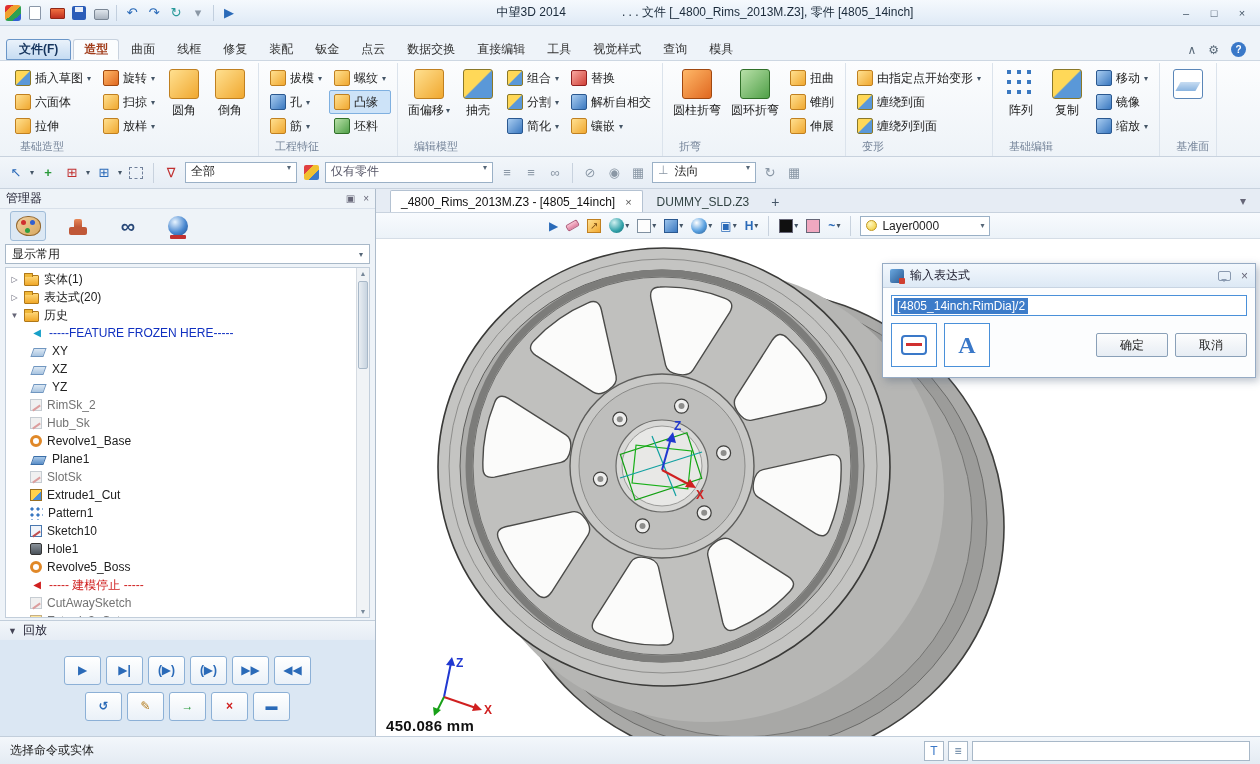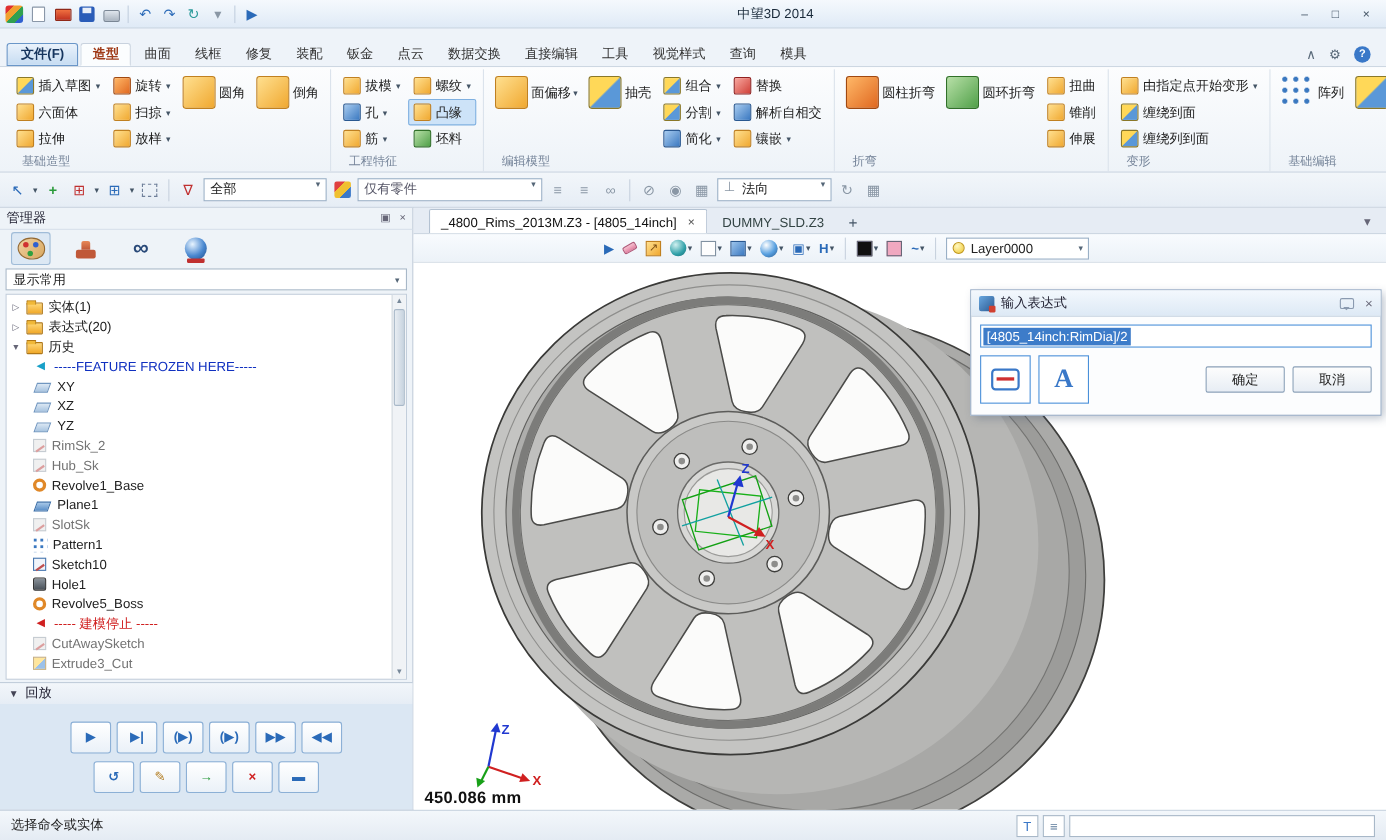--- a/index.html
+++ b/index.html
@@ -31,21 +31,21 @@
 
 .ribbon{height:96px;background:linear-gradient(#fcfdfe,#eef3f8);border-bottom:1px solid #c8d2de;display:flex;padding:2px 12px 0 4px;overflow:hidden;flex:0 0 auto}
 .rgroup{position:relative;display:flex;padding:3px 6px 16px;border-right:1px solid #dbe3ec}
 .rgroup-label{position:absolute;left:16px;right:0;bottom:2px;text-align:left;font-size:11px;color:#76859a;white-space:nowrap}
 .rrow{display:flex;align-items:flex-start;gap:2px}
 .rcol{display:flex;flex-direction:column}
 .ritem{height:24px;display:flex;align-items:center;gap:4px;padding:0 4px;border:1px solid transparent;border-radius:2px;white-space:nowrap}
 .ritem.hl{background:#cde3f8;border-color:#7fb0e0}
 .ric{width:16px;height:16px;flex:0 0 auto;border-radius:2px}
 .bic{width:30px;height:30px;flex:0 0 auto;border-radius:3px}
-.rbig{min-width:44px;display:flex;flex-direction:row;align-items:center;gap:3px;padding:3px 4px 0}
+.rbig{min-width:44px;display:flex;flex-direction:column;align-items:center;gap:3px;padding:3px 4px 0}
 .blab{font-size:12px;display:flex;align-items:center;gap:2px;white-space:nowrap}
 .arr{font-size:8px;color:#456}
 .ic-y{background:linear-gradient(135deg,#ffe090,#f0a830);border:1px solid #c08020}
 .ic-yb{background:linear-gradient(135deg,#ffd858 48%,#5a98d8 52%);border:1px solid #8a7828}
 .ic-b{background:linear-gradient(135deg,#a8ccf0,#3a78c0);border:1px solid #2a5890}
 .ic-o{background:linear-gradient(135deg,#ffb868,#e06820);border:1px solid #a04810}
 .ic-g{background:linear-gradient(135deg,#b8e0a8,#50a048);border:1px solid #307028}
 .ic-r{background:linear-gradient(135deg,#f8a8a0,#d04038);border:1px solid #902020}
 .ic-dots{background:radial-gradient(circle,#3a78c0 32%,rgba(0,0,0,0) 36%) -2px -2px/10px 10px}
 .ic-plane{background:#fff;border:1px solid #5a86b8;position:relative}
@@ -178,20 +178,21 @@
       <span class="qsep"></span>
       <span class="qico blue">↶</span>
       <span class="qico blue">↷</span>
       <span class="qico teal">↻</span>
       <span class="qico grayi">▾</span>
       <span class="qsep"></span>
       <span class="qico blue">▶</span>
     </div>
     <div class="title-mid">
       <span>中望3D 2014</span>
+      <span>. . . 文件 [_4800_Rims_2013M.Z3], 零件 [4805_14inch]</span>
     </div>
     <div class="win-btns">
       <span class="wbtn">–</span>
       <span class="wbtn">□</span>
       <span class="wbtn">×</span>
     </div>
   </div>
 
   <div class="tabrow">
     <span class="ftab">文件(F)</span>
@@ -563,20 +564,24 @@
             <span class="ticon t-revolve"></span>
             <span class="tlab">Revolve1_Base</span>
           </div>
         <div class="titem lvl1">
             <span class="ticon t-plane bl"></span>
             <span class="tlab">Plane1</span>
           </div>
         <div class="titem lvl1 muted">
             <span class="ticon t-sketch"></span>
             <span class="tlab">SlotSk</span>
+          </div>
+        <div class="titem lvl1">
+            <span class="ticon t-extrude"></span>
+            <span class="tlab">Extrude1_Cut</span>
           </div>
         <div class="titem lvl1">
             <span class="ticon t-pattern"></span>
             <span class="tlab">Pattern1</span>
           </div>
         <div class="titem lvl1">
             <span class="ticon t-sketch live"></span>
             <span class="tlab">Sketch10</span>
           </div>
         <div class="titem lvl1">

